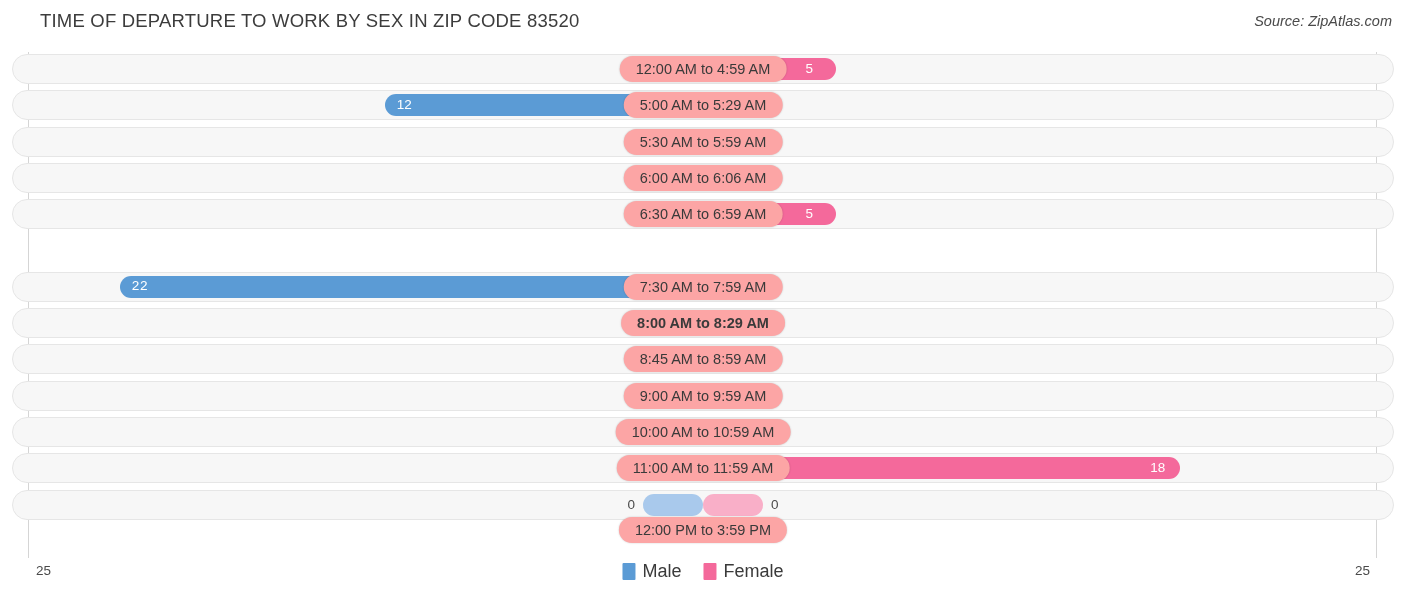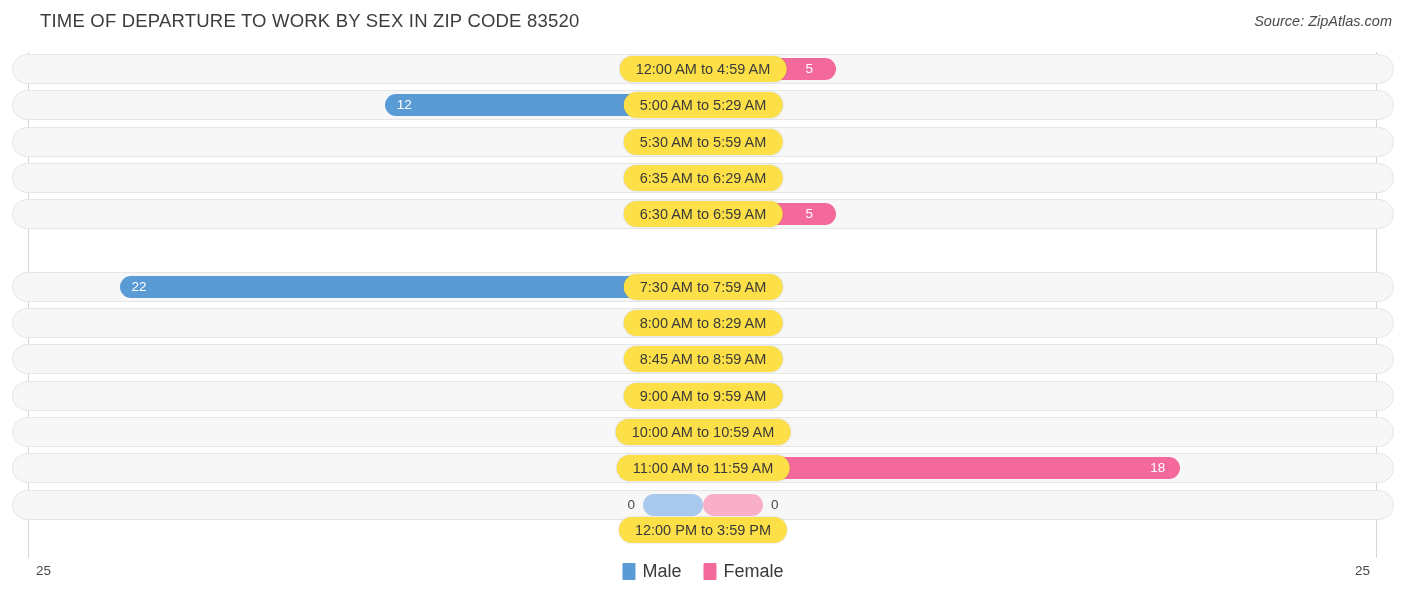--- a/index.html
+++ b/index.html
@@ -87,21 +87,21 @@
   .val.inside { color: #ffffff; }
 
   .cat-pill {
     position: absolute;
     top: 2px;
     left: 50%;
     transform: translateX(-50%);
     height: 26px;
     line-height: 26px;
     padding: 0 16px;
-    background: #fde047;
+    background: #fca5a5;
     border-radius: 13px;
     box-shadow: 0 0 2px rgba(0,0,0,.20);
     font-size: 14.5px;
     color: #3a3a3a;
     white-space: nowrap;
     text-align: center;
   }
 
   
   .axis-tick {
@@ -162,45 +162,45 @@
         <div class="bar female" style="left: 691px; width: 60px;"></div>
         <div class="val" style="left: 759px;">0</div>
         <div class="cat-pill" style="left: 691px;">5:30 AM to 5:59 AM</div>
       </div>
       <div class="row" style="top: 110.9px;">
         <div class="track"></div>
         <div class="bar male" style="right: 691px; width: 60px;"></div>
         <div class="val" style="right: 759px;">0</div>
         <div class="bar female" style="left: 691px; width: 60px;"></div>
         <div class="val" style="left: 759px;">0</div>
-        <div class="cat-pill" style="left: 691px;">6:35 AM to 6:29 AM</div>
+        <div class="cat-pill" style="left: 691px;">6:00 AM to 6:06 AM</div>
       </div>
       <div class="row" style="top: 147.2px;">
         <div class="track"></div>
         <div class="bar male" style="right: 691px; width: 60px;"></div>
         <div class="val" style="right: 759px;">0</div>
         <div class="bar female hi" style="left: 691px; width: 132.6px;"></div>
         <div class="val inside" style="left: 793.6px;">5</div>
         <div class="cat-pill" style="left: 691px;">6:30 AM to 6:59 AM</div>
       </div>
       <div class="row" style="top: 219.8px;">
         <div class="track"></div>
         <div class="bar male hi" style="right: 691px; width: 583.44px;"></div>
-        <div class="val inside" style="left: 119.56px;">22</div>
+        <div class="val inside" style="left: 119.56px; font-family: Liberation Mono, monospace;">22</div>
         <div class="bar female" style="left: 691px; width: 60px;"></div>
         <div class="val" style="left: 759px;">0</div>
         <div class="cat-pill" style="left: 691px;">7:30 AM to 7:59 AM</div>
       </div>
       <div class="row" style="top: 256.1px;">
         <div class="track"></div>
         <div class="bar male" style="right: 691px; width: 60px;"></div>
         <div class="val" style="right: 759px;">0</div>
         <div class="bar female" style="left: 691px; width: 60px;"></div>
         <div class="val" style="left: 759px;">0</div>
-        <div class="cat-pill" style="left: 691px;">8:00 AM to 8:29 AM</div>
+        <div class="cat-pill" style="left: 691px; font-weight: bold;">8:00 AM to 8:29 AM</div>
       </div>
       <div class="row" style="top: 292.4px;">
         <div class="track"></div>
         <div class="bar male" style="right: 691px; width: 60px;"></div>
         <div class="val" style="right: 759px;">0</div>
         <div class="bar female" style="left: 691px; width: 60px;"></div>
         <div class="val" style="left: 759px;">0</div>
         <div class="cat-pill" style="left: 691px;">8:45 AM to 8:59 AM</div>
       </div>
       <div class="row" style="top: 328.7px;">

